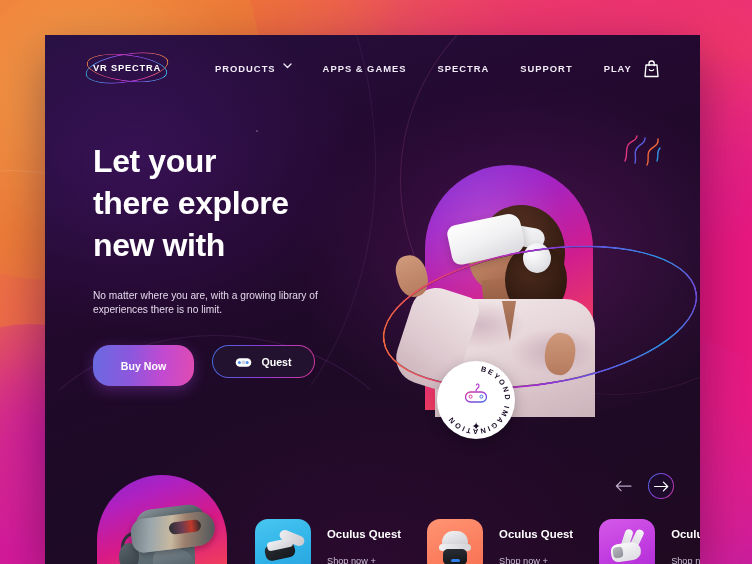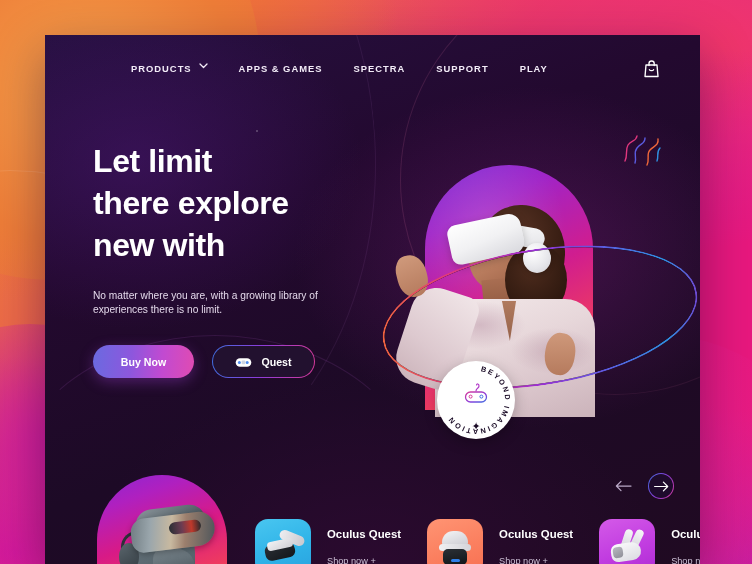--- a/index.html
+++ b/index.html
@@ -141,21 +141,21 @@
   
   #hero-copy { position:absolute; left:48px; top:105px; width:300px; z-index:16; }
   #hero-copy h1 {
     color:#fff; font-size:32px; line-height:42px; font-weight:bold; letter-spacing:-.4px;
   }
   #hero-copy p {
     margin-top:23px; color:#e3d8ea; font-size:10.2px; line-height:14px; max-width:240px;
   }
   .cta-row { display:flex; gap:18px; margin-top:28px; }
   .btn-buy {
-    width:101px; height:33px; border-radius:17px; border:none; cursor:pointer;
+    width:101px; height:41px; border-radius:17px; border:none; cursor:pointer;
     background:linear-gradient(95deg,#6a6ae0 0%,#8d57dd 38%,#c14ad1 68%,#e04bb2 100%);
     color:#fff; font-size:10.6px; font-weight:bold; font-family:inherit;
     box-shadow:0 4px 14px rgba(150,60,200,.4);
   }
   .btn-play {
     width:103px; height:33px; border-radius:17px; cursor:pointer;
     border:1.3px solid transparent;
     background:
       linear-gradient(#22112f,#22112f) padding-box,
       linear-gradient(96deg,#3e6fe0,#8a3ddb 45%,#d8399a 100%) border-box;
@@ -384,20 +384,25 @@
 </div>
 
 <div id="window">
   <div class="sky"></div>
   <div class="stars"></div>
   <div class="streak s1"></div>
   <div class="streak s2"></div>
   <div class="streak s3"></div>
 
   <nav id="nav">
+    <div class="logo">
+      <div class="ring r1"></div>
+      <div class="ring r2"></div>
+      <span class="txt">VR SPECTRA</span>
+    </div>
 
     <div class="menu">
       <a href="#">
         <span>PRODUCTS</span>
         <svg class="chev" width="9" height="6" viewBox="0 0 9 6">
             <path d="M1 1l3.5 3.5L8 1" stroke="#f3ecf8" stroke-width="1.3" fill="none" stroke-linecap="round" stroke-linejoin="round"></path>
           </svg>
       </a>
       <a href="#">
         <span>APPS &amp; GAMES</span>
@@ -417,21 +422,21 @@
       <svg width="17" height="19" viewBox="0 0 17 19">
         <path d="M3 6h11l1 11.5H2L3 6z" fill="none" stroke="#ffffff" stroke-width="1.35" stroke-linejoin="round"></path>
         <path d="M6 6.5V4.6a2.6 2.6 0 015.2 0v1.9" fill="none" stroke="#ffffff" stroke-width="1.35" stroke-linecap="round"></path>
         <path d="M6.4 10.6c.5 1.5 3.7 1.5 4.2 0" fill="none" stroke="#ffffff" stroke-width="1.25" stroke-linecap="round"></path>
       </svg>
     </div>
   </nav>
 
   <div id="hero-copy">
     <h1>
-      <span>Let limit</span><br>
+      <span>Let your</span><br>
       <span>there explore</span><br>
       <span>new with</span>
     </h1>
     <p>No matter where you are, with a growing library of experiences there is no limit.</p>
     <div class="cta-row">
       <button class="btn-buy">Buy Now</button>
       <button class="btn-play">
         <svg width="17" height="12" viewBox="0 0 17 12">
           <rect x="0.7" y="2.2" width="15.6" height="8.6" rx="4.3" fill="#ffffff"></rect>
           <circle cx="4.4" cy="6.4" r="1.5" fill="#4f8cf0"></circle>

